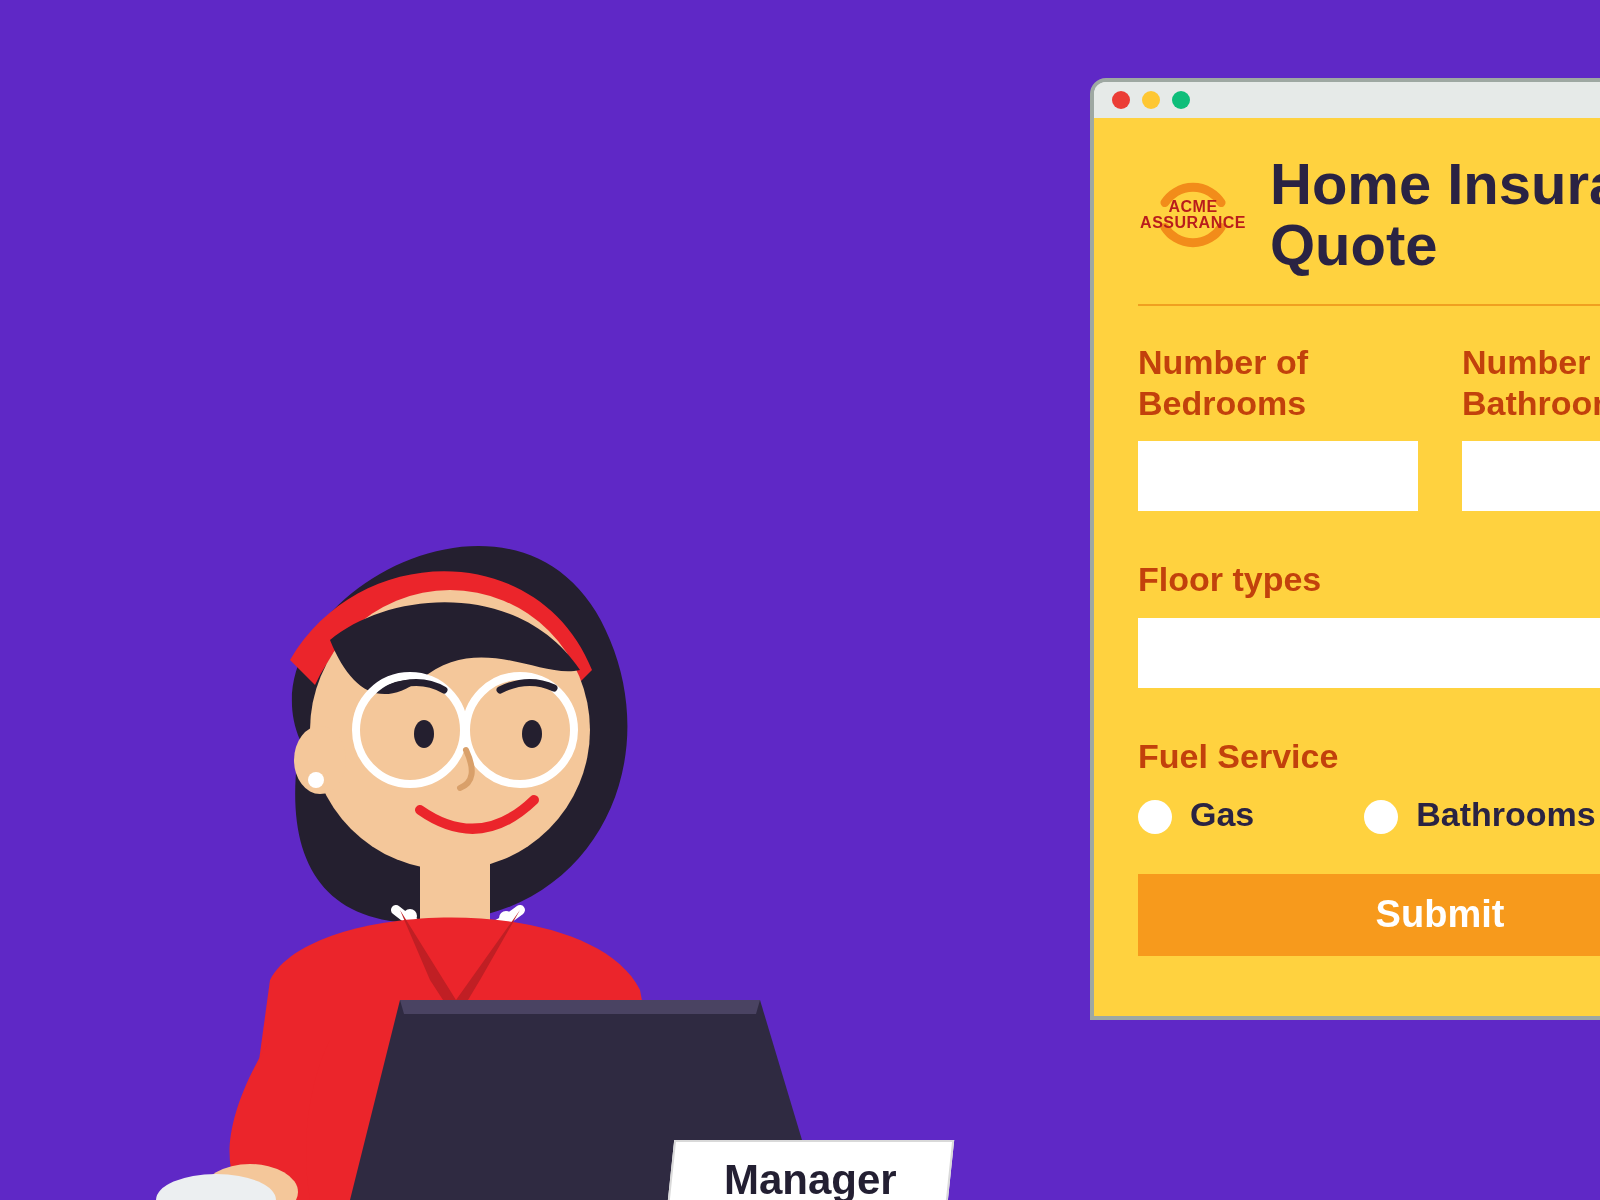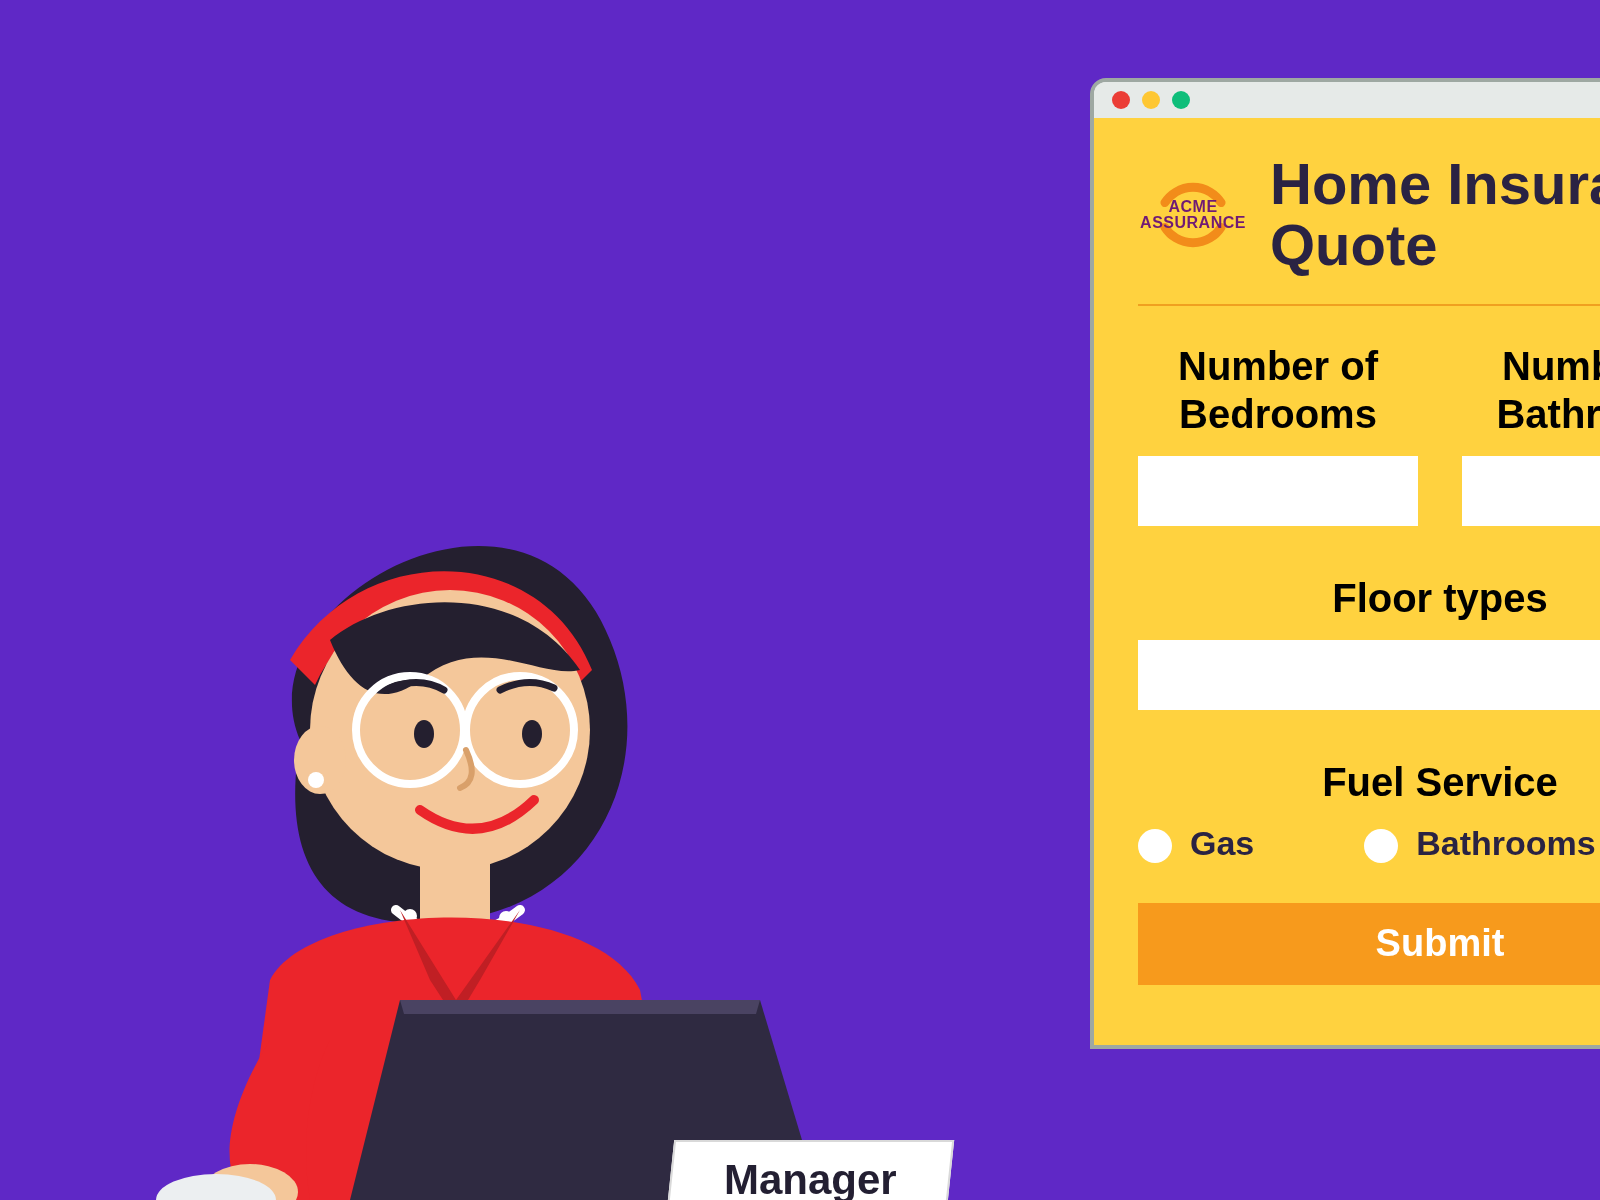--- a/index.html
+++ b/index.html
@@ -65,46 +65,45 @@
     position: relative;
   }
   .logo-arc svg { width: 100%; height: 100%; }
   .logo-text {
     position: absolute;
     top: 50%;
     left: 50%;
     transform: translate(-50%, -50%);
     text-align: center;
     font-weight: 800;
-    color: #701a75;
+    color: #b91c1c;
     font-size: 16px;
     line-height: 1.0;
     letter-spacing: 0.5px;
   }
   .form-title {
     font-size: 58px;
     font-weight: 700;
     color: #2a2343;
     line-height: 1.05;
   }
 
   .form-row {
     display: flex;
     gap: 44px;
     margin-bottom: 48px;
   }
   .form-col { flex: 1; }
   .field-label {
-    font-size: 40px;
-    font-weight: 600;
-    color: #000000;
+    font-size: 34px;
+    font-weight: 600;
+    color: #c2410c;
     line-height: 1.2;
     margin-bottom: 18px;
     display: block;
-    text-align: center;
   }
   .text-input {
     width: 100%;
     height: 70px;
     background: #ffffff;
     border: none;
     font-size: 28px;
     padding: 0 16px;
   }
 

